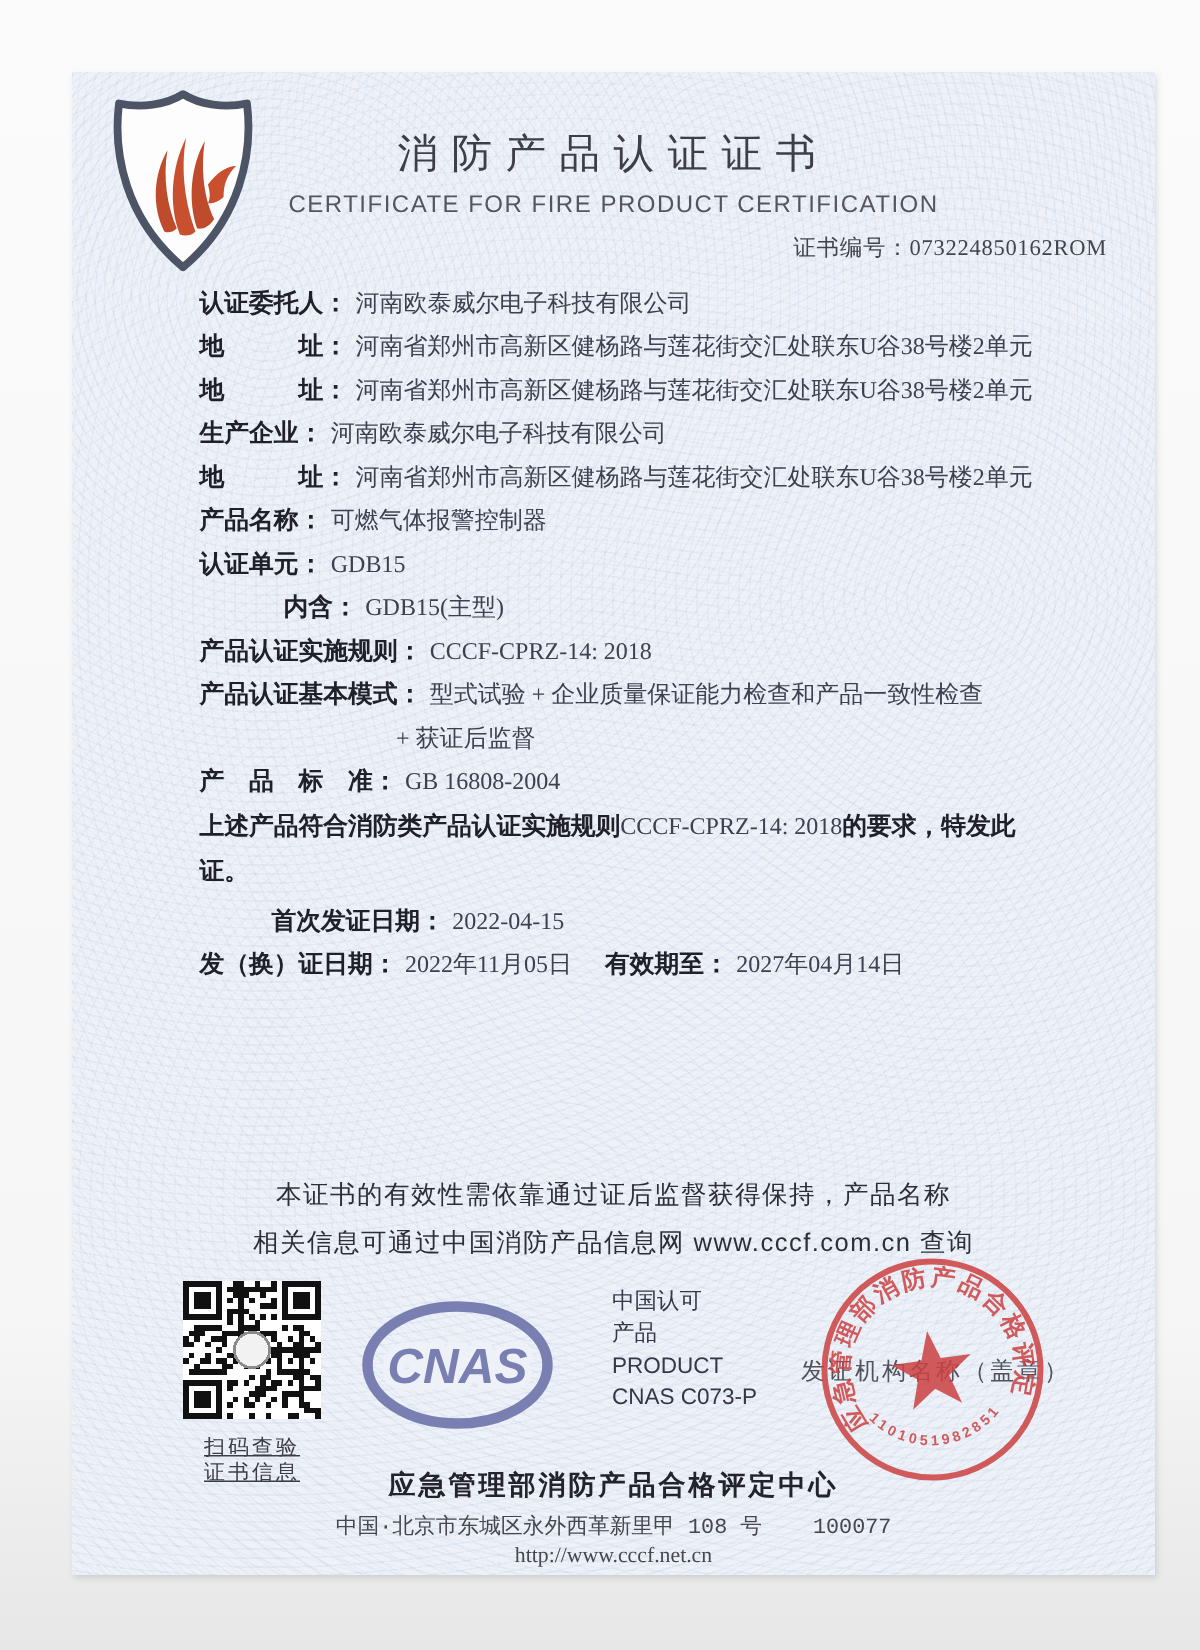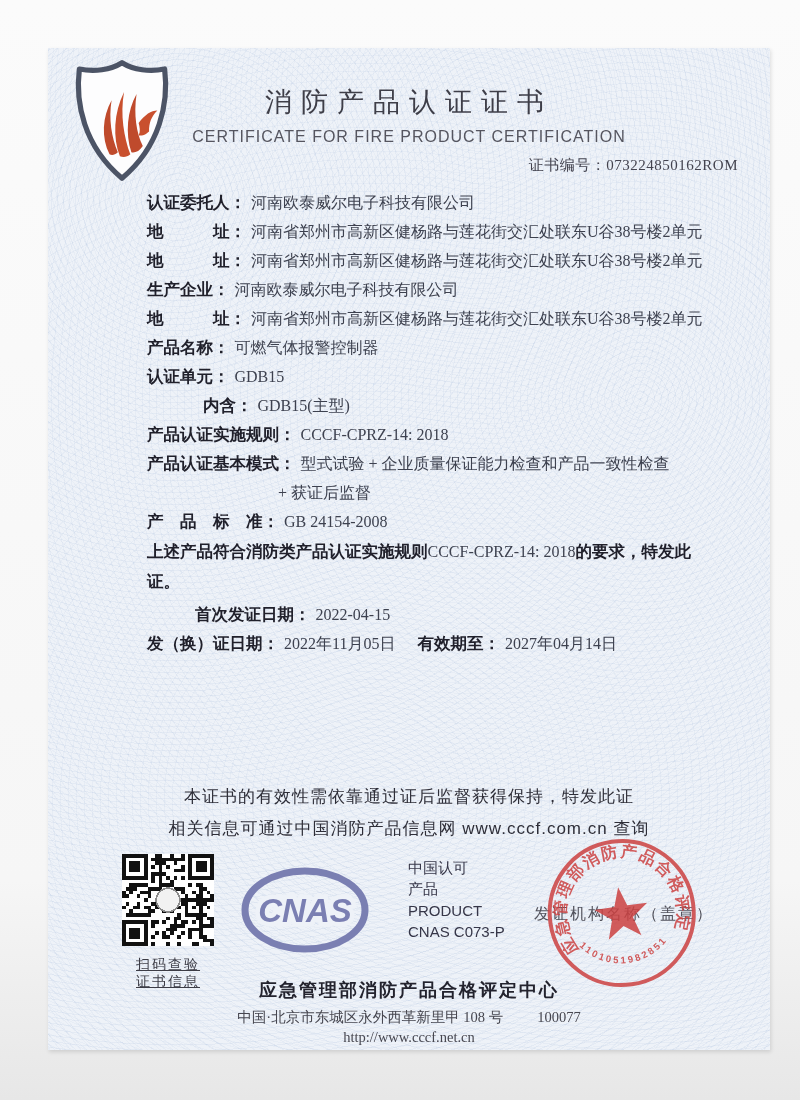--- a/index.html
+++ b/index.html
@@ -24,21 +24,21 @@
     font-size:27px;letter-spacing:9px;color:#3e3e48;font-weight:500;
   }
   .subtitle{
     position:absolute;top:80px;left:0;right:0;text-align:center;
     font-size:16px;letter-spacing:1px;color:#55555f;
   }
   .certno{
     position:absolute;top:108px;right:32px;font-family:"Liberation Serif","DejaVu Serif",serif;
     font-size:15px;color:#43434f;letter-spacing:.5px;
   }
-  .fields{position:absolute;left:99px;top:140px;width:610px;}
+  .fields{position:absolute;left:85px;top:140px;width:610px;}
   .frow{line-height:29px;white-space:nowrap;font-size:16.5px;}
   .frow .flabel,.frow .fcolon{font-weight:bold;color:#20202b;}
   .frow .fvalue{font-family:"Liberation Serif","DejaVu Serif",serif;font-size:16px;color:#3d414f;padding-left:5px;}
   .frow.indent1{margin-left:56px;}
   .frow.indent2{margin-left:126px;}
   .compliance{
     width:545px;line-height:28.5px;font-size:16.5px;font-weight:bold;color:#20202b;margin-top:1px;
   }
   .compliance .code{font-family:"Liberation Serif","DejaVu Serif",serif;font-weight:normal;font-size:16px;color:#3d414f;}
   .daterow{line-height:29px;font-size:16.5px;white-space:nowrap;}
@@ -59,21 +59,21 @@
     position:absolute;left:486px;top:856px;font-family:"Liberation Serif","DejaVu Serif",serif;
     font-size:16px;letter-spacing:2px;color:#52525c;white-space:nowrap;
   }
   .stamp{position:absolute;left:479px;top:770px;opacity:.85;transform:rotate(-8deg);}
   .org-name{
     position:absolute;top:930px;left:0;right:0;text-align:center;
     font-size:18px;font-weight:bold;letter-spacing:2px;color:#23232e;
   }
   .org-address{
     position:absolute;top:960px;left:0;right:0;text-align:center;
-    font-family:Liberation Serif, serif;font-size:14.5px;color:#46464f;
+    font-family:Liberation Mono, monospace;font-size:14.5px;color:#46464f;
   }
   .org-address .post{margin-left:34px;}
   .org-url{
     position:absolute;top:981px;left:0;right:0;text-align:center;
     font-family:"Liberation Serif","DejaVu Serif",serif;font-size:14.5px;color:#46464f;
   }
 </style>
 </head>
 <body>
 
@@ -122,38 +122,38 @@
         <div class="frow">
     <span class="flabel">产品认证实施规则</span><span class="fcolon">：</span><span class="fvalue">CCCF-CPRZ-14: 2018</span>
   </div>
         <div class="frow">
     <span class="flabel">产品认证基本模式</span><span class="fcolon">：</span><span class="fvalue">型式试验 + 企业质量保证能力检查和产品一致性检查</span>
   </div>
         <div class="frow indent2">
     <span class="fvalue">+ 获证后监督</span>
   </div>
         <div class="frow">
-    <span class="flabel">产　品　标　准</span><span class="fcolon">：</span><span class="fvalue">GB 24154-2008</span>
+    <span class="flabel">产　品　标　准</span><span class="fcolon">：</span><span class="fvalue">GB 16808-2004</span>
   </div>
       </div>
 
     <div class="compliance">
       <span>上述产品符合消防类产品认证实施规则</span><span class="code">CCCF-CPRZ-14: 2018</span><span>的要求，特发此证。</span>
     </div>
 
     <div class="daterow first">
       <span class="dlabel">首次发证日期</span><span class="dlabel">：</span><span class="dvalue">2022-04-15</span>
     </div>
     <div class="daterow">
       <span class="dlabel">发（换）证日期</span><span class="dlabel">：</span><span class="dvalue">2022年11月05日</span><span class="gap"></span><span class="dlabel">有效期至</span><span class="dlabel">：</span><span class="dvalue">2027年04月14日</span>
     </div>
   </div>
 
   <div class="notice">
-    <div>本证书的有效性需依靠通过证后监督获得保持，特发此证</div>
+    <div>本证书的有效性需依靠通过证后监督获得保持，产品名称</div>
     <div>相关信息可通过中国消防产品信息网 www.cccf.com.cn 查询</div>
   </div>
 
   <div class="qr-block">
     <svg id="qr-svg" width="92" height="92" viewBox="0 0 25 25" shape-rendering="crispEdges">
         <rect x="0" y="0" width="25" height="25" fill="#ffffff"></rect>
         <rect x="9" y="0" width="1" height="1" fill="#111"></rect>
         <rect x="10" y="0" width="1" height="1" fill="#111"></rect>
         <rect x="13" y="0" width="1" height="1" fill="#111"></rect>
         <rect x="16" y="0" width="1" height="1" fill="#111"></rect>

